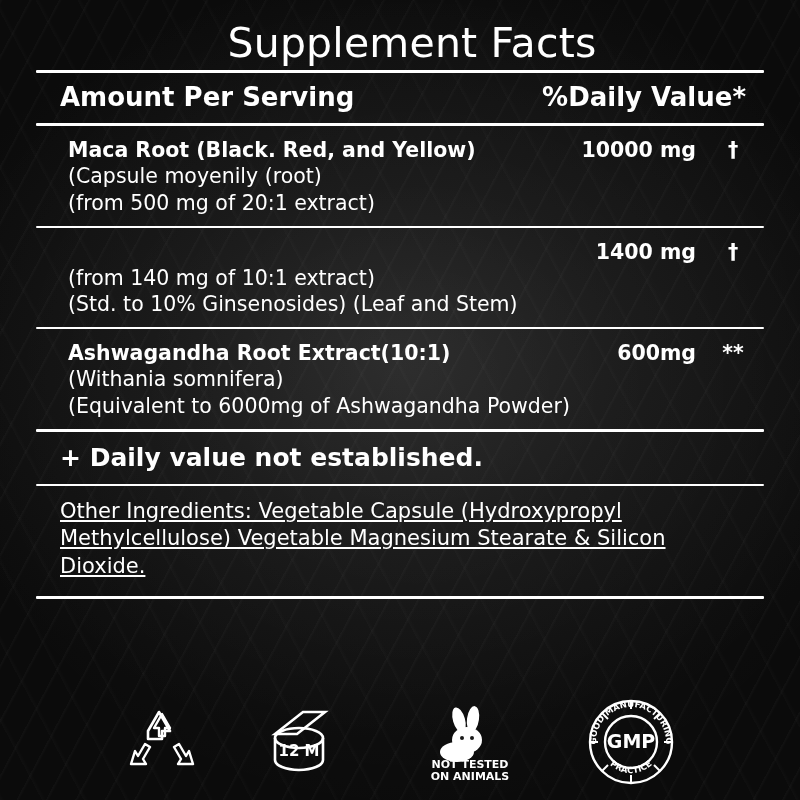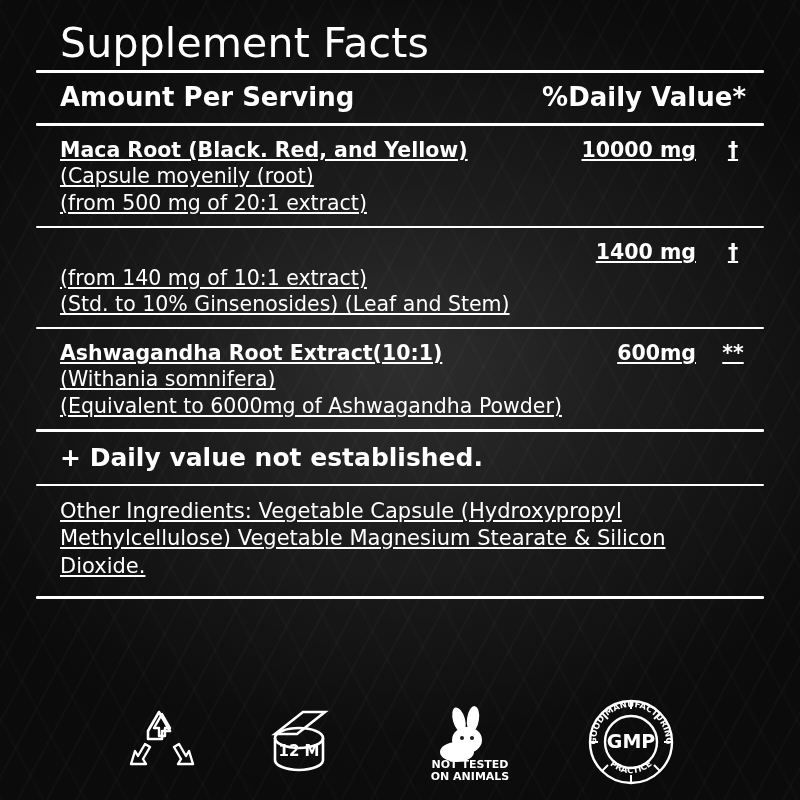--- a/index.html
+++ b/index.html
@@ -40,20 +40,21 @@
     width: 728px;
     z-index: 3;
   }
 
   .title {
     font-size: 41px;
     line-height: 1.05;
     font-weight: 400;
     letter-spacing: 0.2px;
     margin: 0 0 2px 24px;
+    text-align: center;
   }
   .serving {
     font-size: 25px;
     font-weight: 400;
     margin: 0 0 8px 24px;
     letter-spacing: 0.1px;
   }
 
   .rule {
     height: 3px;
@@ -68,23 +69,22 @@
     align-items: flex-end;
     font-size: 26px;
     font-weight: bold;
     padding: 4px 0 6px 0;
     margin-left: 24px;
   }
   .hdr .left { flex: 1 1 auto; }
   .hdr .right { flex: 0 0 auto; padding-right: 18px; }
 
   .nutrient {
-    margin-left: 24px;
+    margin-left: 32px;
     padding: 6px 0 4px 0;
-    text-decoration: underline;
   }
   .nline {
     display: flex;
     align-items: baseline;
     font-size: 20.5px;
     line-height: 1.28;
   }
   .nline .name { font-weight: bold; white-space: nowrap; }
   .nline .amt { font-weight: bold; margin-left: auto; padding-right: 6px; white-space: nowrap; }
   .nline .dv  { width: 62px; text-align: center; font-weight: bold; flex: 0 0 62px; }

